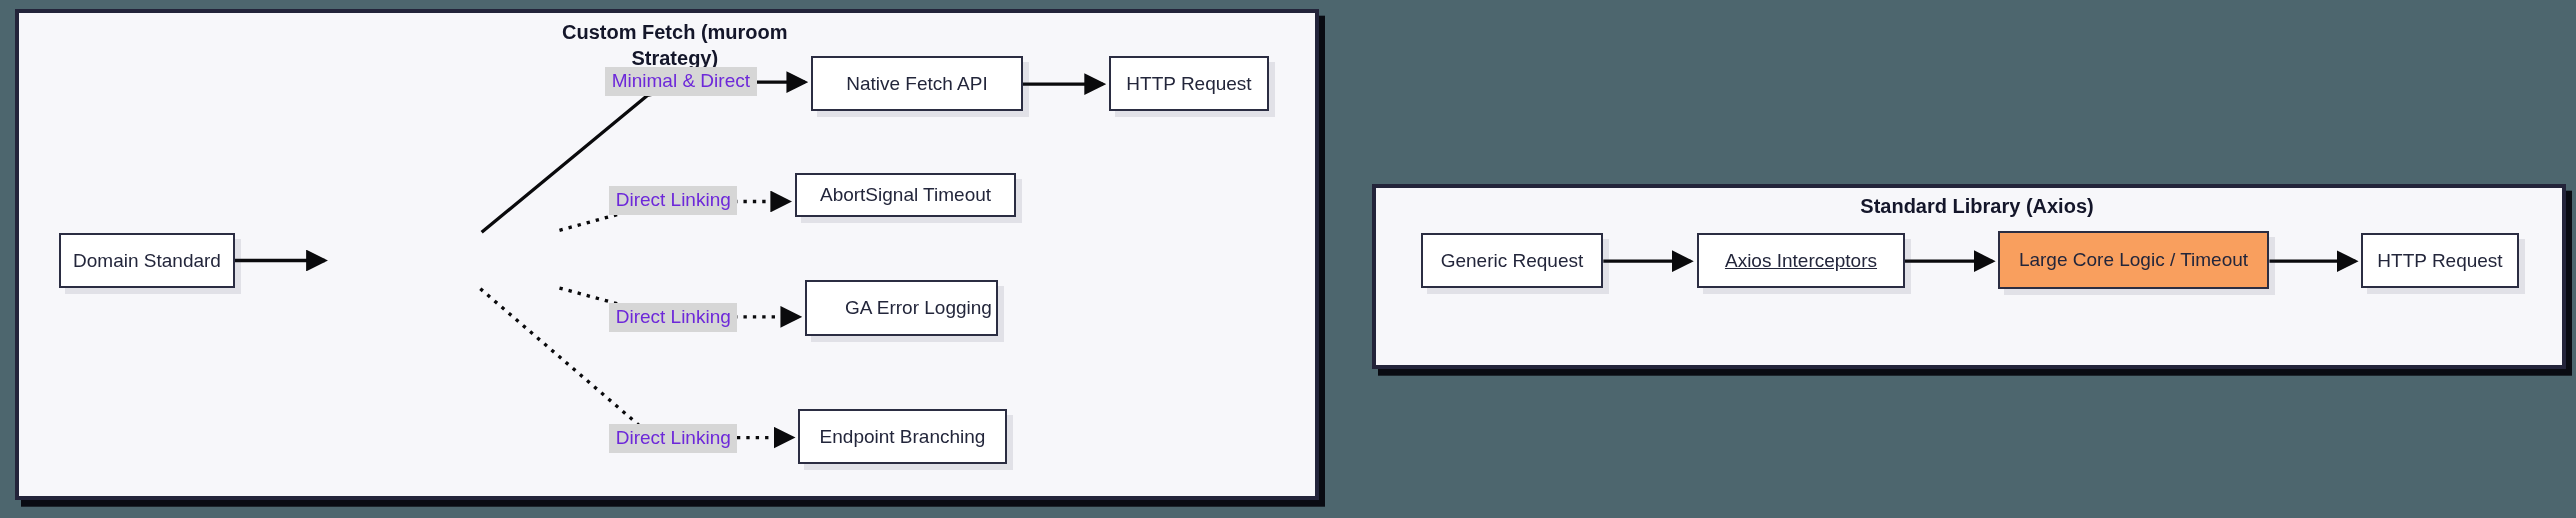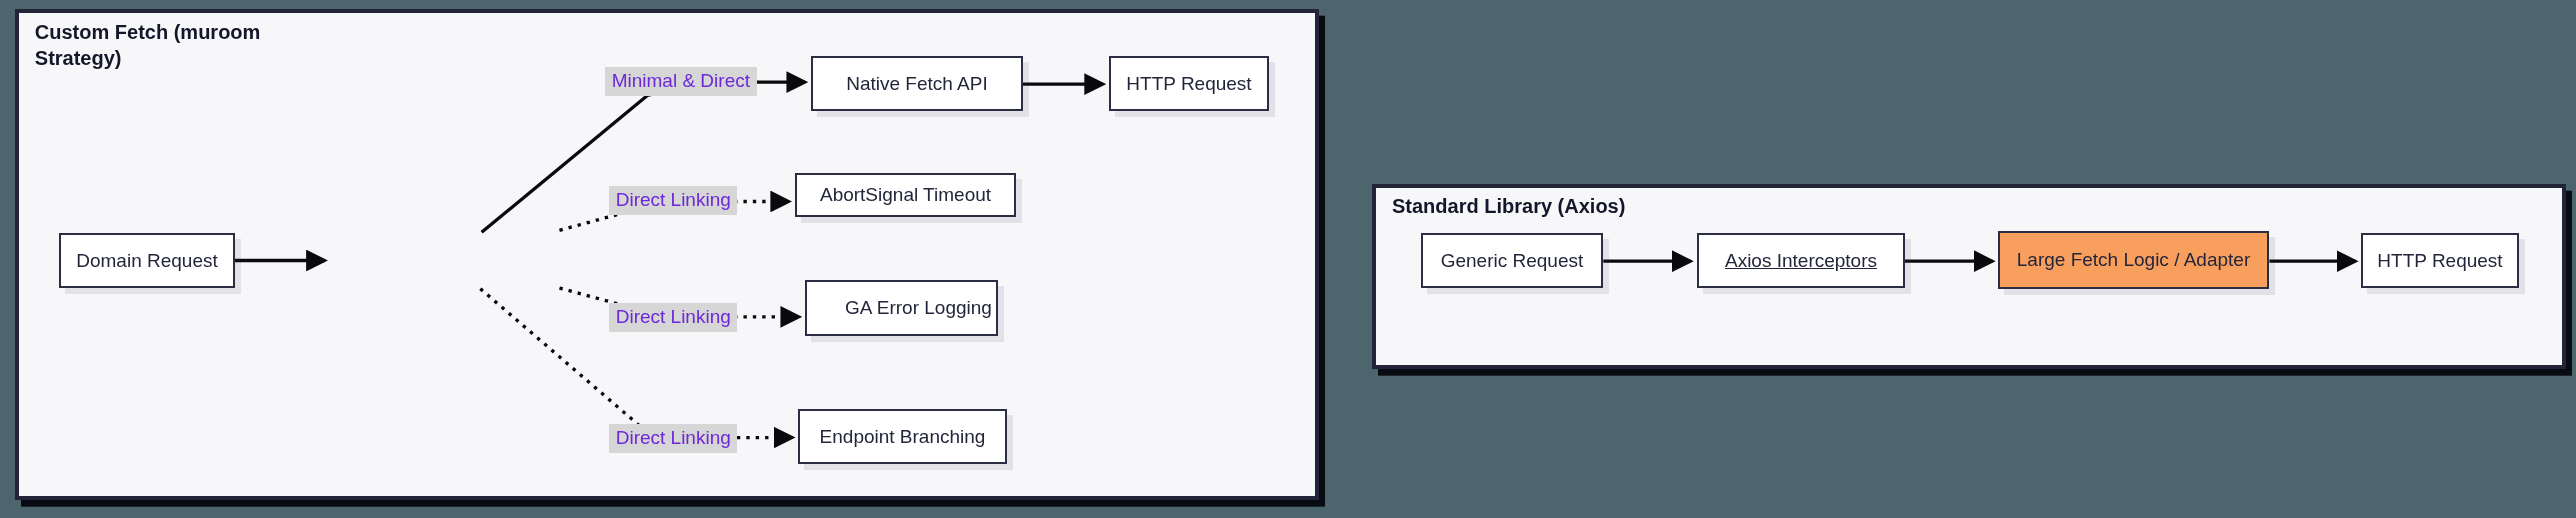--- a/index.html
+++ b/index.html
@@ -17,20 +17,21 @@
     position: absolute;
     background: #f7f7fa;
     border: 4px solid #23243a;
     box-shadow: 6px 6.7px 0 rgba(3,3,10,0.92);
     box-sizing: border-box;
   }
   #cluster-custom-fetch { left: 14.8px; top: 9.4px; width: 1304px; height: 491px; }
   #cluster-axios        { left: 1372px; top: 184px; width: 1194px; height: 185px; }
   .cluster-title {
     position: absolute; left: 0; right: 0; top: 5.4px;
+    text-align: center;
     font-size: 20px; font-weight: 600; color: #14162a;
     line-height: 1.3;
     padding-left: 16px;
   }
   .cluster-title span { display: inline-block; max-width: 268px; }
   #edges { position: absolute; left: 0; top: 0; width: 2576px; height: 519px; pointer-events: none; }
   .edge { fill: none; stroke: #0a0a0c; stroke-width: 5px; }
   .edge.dotted { stroke-dasharray: 5 9; }
   .node {
     position: absolute;
@@ -95,30 +96,30 @@
     <path class="edge" d="M 718 346 L 965 142 L 1050 122 L 1200 122" marker-end="url(#arrow)" style="stroke: rgb(10, 10, 12);"></path>
     <path class="edge" d="M 1488 125 L 1644 125" marker-end="url(#arrow)" style="stroke: rgb(10, 10, 12);"></path>
     <path class="edge dotted" d="M 834 343 L 992 300 L 1176 300" marker-end="url(#arrow)" style="stroke: rgb(10, 10, 12);"></path>
     <path class="edge dotted" d="M 834 429 L 992 472 L 1191 472" marker-end="url(#arrow)" style="stroke: rgb(10, 10, 12);"></path>
     <path class="edge dotted" d="M 716 430 L 960 640 L 1005 652 L 1181 652" marker-end="url(#arrow)" style="stroke: rgb(10, 10, 12);"></path>
     <path class="edge" d="M 2390 389 L 2520 389" marker-end="url(#arrow)" style="stroke: rgb(10, 10, 12);"></path>
     <path class="edge" d="M 2839 389 L 2970 389" marker-end="url(#arrow)" style="stroke: rgb(10, 10, 12);"></path>
     <path class="edge" d="M 3383 389 L 3511 389" marker-end="url(#arrow)" style="stroke: rgb(10, 10, 12);"></path>
   </svg>
 
-  <div class="node" id="n-domain-request" style="background-color: rgb(255, 255, 255);">Domain Request</div>
+  <div class="node" id="n-domain-request" style="background-color: rgb(255, 255, 255);">Domain Standard</div>
   <div class="node" id="n-native-fetch-api" style="background-color: rgb(255, 255, 255);">Native Fetch API</div>
   <div class="node" id="n-http-request-custom" style="background-color: rgb(255, 255, 255);">HTTP Request</div>
   <div class="node" id="n-abortsignal-timeout" style="background-color: rgb(255, 255, 255);">AbortSignal Timeout</div>
   <div class="node" id="n-ga-error-logging" style="background-color: rgb(255, 255, 255);">GA Error Logging</div>
   <div class="node" id="n-endpoint-branching" style="background-color: rgb(255, 255, 255); text-align: right;">Endpoint Branching</div>
 
   <div class="node" id="n-generic-request" style="background-color: rgb(255, 255, 255);">Generic Request</div>
   <div class="node" id="n-axios-interceptors" style="background-color: rgb(255, 255, 255); text-decoration: underline;">Axios Interceptors</div>
-  <div class="node" id="n-large-core-logic" style="background-color: rgb(249, 159, 94);">Large Fetch Logic / Adapter</div>
+  <div class="node" id="n-large-core-logic" style="background-color: rgb(249, 159, 94);">Large Core Logic / Timeout</div>
   <div class="node" id="n-http-request-axios" style="background-color: rgb(255, 255, 255);">HTTP Request</div>
 
   <div class="edge-label" id="el-minimal-direct" style="background-color: rgb(214, 214, 214);">Minimal &amp; Direct</div>
   <div class="edge-label" id="el-direct-linking-1" style="background-color: rgb(214, 214, 214);">Direct Linking</div>
   <div class="edge-label" id="el-direct-linking-2" style="background-color: rgb(214, 214, 214);">Direct Linking</div>
   <div class="edge-label" id="el-direct-linking-3" style="background-color: rgb(214, 214, 214);">Direct Linking</div>
 
 </div>
 
 

